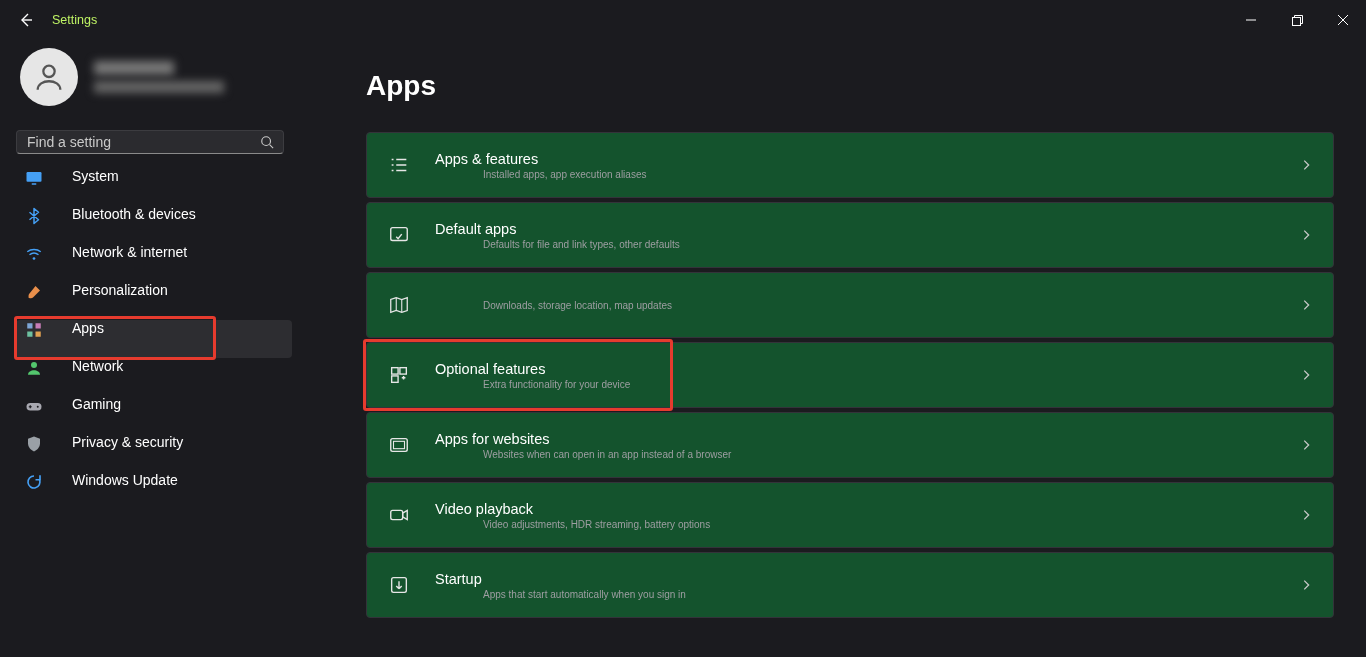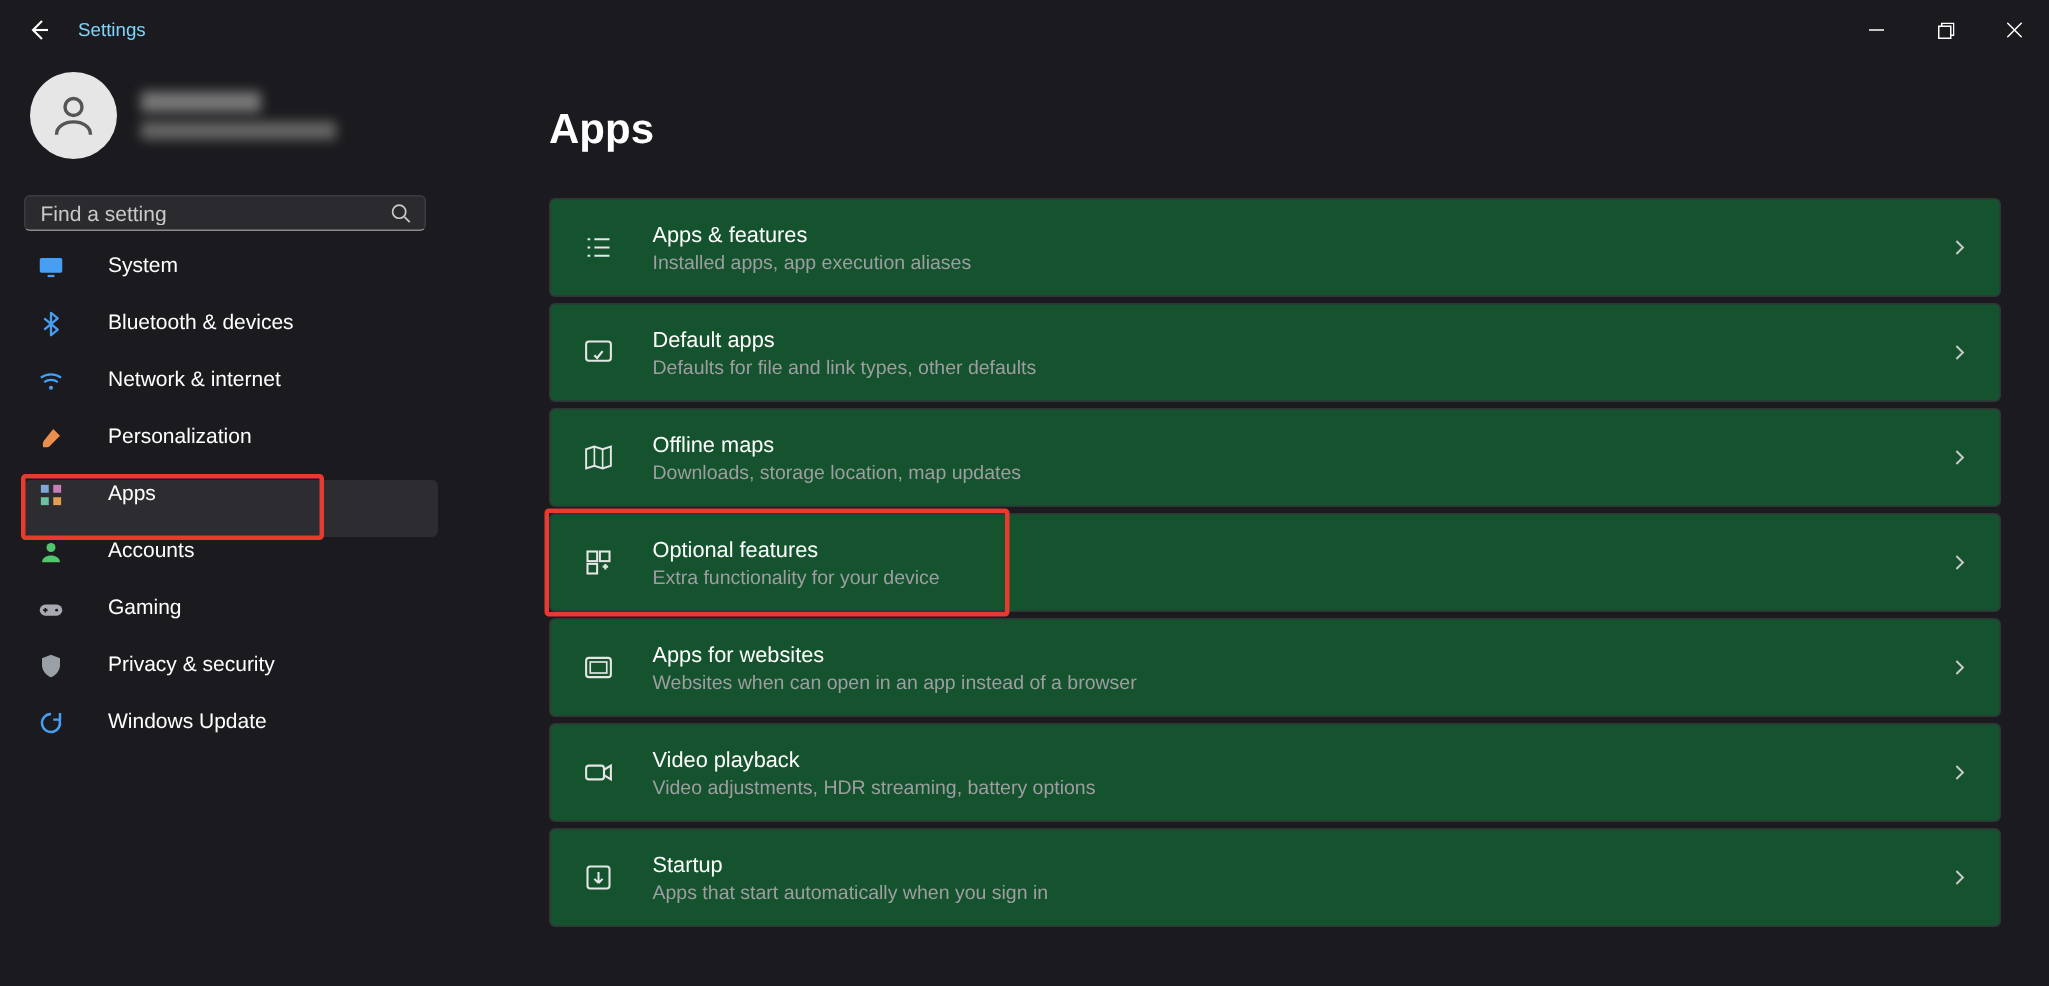--- a/index.html
+++ b/index.html
@@ -17,21 +17,21 @@
     padding-left: 14px;
   }
   .titlebar .back {
     width: 24px; height: 24px;
     display: flex; align-items: center; justify-content: center;
     cursor: pointer;
   }
   .titlebar .title {
     margin-left: 14px;
     font-size: 12.5px;
-    color: #7dd3fc;
+    color: #bef264;
   }
   .winbtns {
     margin-left: auto;
     display: flex;
   }
   .winbtn {
     width: 46px; height: 32px;
     display: flex; align-items: center; justify-content: center;
     cursor: pointer;
     color: #fff;
@@ -136,21 +136,21 @@
     width: 968px;
   }
   .card .cicon {
     width: 24px; height: 24px;
     display: flex; align-items: center; justify-content: center;
     margin-right: 24px;
     color: #e6e6e6;
   }
   .card .ctxt { flex: 1; }
   .card .ct { font-size: 14.5px; color: #fff; margin-bottom: 2px; }
-  .card .cs { font-size: 13px; color: #9e9ea2; }
+  .card .cs { font-size: 10px; color: #9e9ea2; margin-left: 48px; }
   .card .chevron { color: #c9c9c9; }
   .hl-card {
     left: -4px; top: -4px;
     width: 310px; height: 72px;
   }
   svg { display: block; }
 </style>
 </head>
 <body>
 
@@ -260,21 +260,21 @@
     <span class="nlabel">Apps</span>
     <span class="highlight-red hl-sidebar"></span>
   </li>
         <li class="navitem">
     <span class="nicon">
             <svg width="18" height="18" viewBox="0 0 24 24">
               <circle cx="12" cy="8" r="4" fill="#53c66d"></circle>
               <path d="M4 21c0-4 4-6 8-6s8 2 8 6z" fill="#53c66d"></path>
             </svg>
           </span>
-    <span class="nlabel">Accounts</span>
+    <span class="nlabel">Network</span>
 
   </li>
         <li class="navitem">
     <span class="nicon">
             <svg width="18" height="18" viewBox="0 0 24 24">
               <rect x="2" y="8" width="20" height="10" rx="5" fill="#a8a8b0"></rect>
               <circle cx="17" cy="13" r="1.3" fill="#1b1b1f"></circle>
               <path d="M7 11v4M5 13h4" stroke="#1b1b1f" stroke-width="1.6"></path>
             </svg>
           </span>
@@ -342,21 +342,20 @@
 
   </div>
         <div class="card">
     <span class="cicon">
             <svg width="22" height="22" viewBox="0 0 24 24">
               <path d="M9 4l-6 2v14l6-2 6 2 6-2V4l-6 2-6-2z" stroke="#e6e6e6" stroke-width="1.4" fill="none"></path>
               <path d="M9 4v14M15 6v14" stroke="#e6e6e6" stroke-width="1.2"></path>
             </svg>
           </span>
     <div class="ctxt">
-      <div class="ct">Offline maps</div>
       <div class="cs">Downloads, storage location, map updates</div>
     </div>
     <span class="chevron">
       <svg width="14" height="14" viewBox="0 0 16 16">
               <path d="M6 3l5 5-5 5" stroke="#c9c9c9" stroke-width="1.5" fill="none"></path>
             </svg>
     </span>
 
   </div>
         <div class="card">

